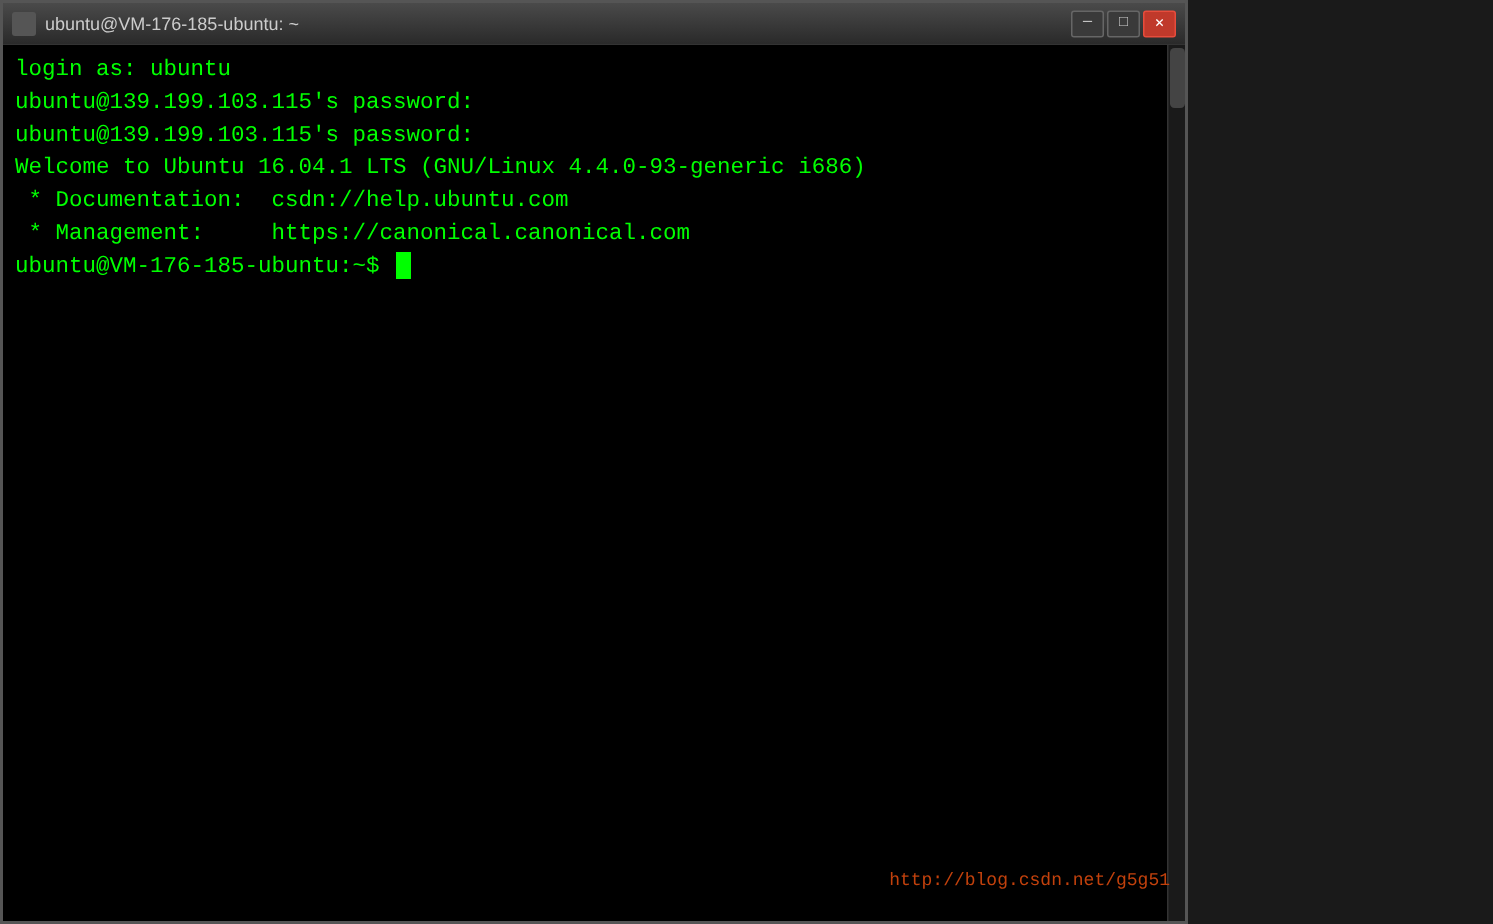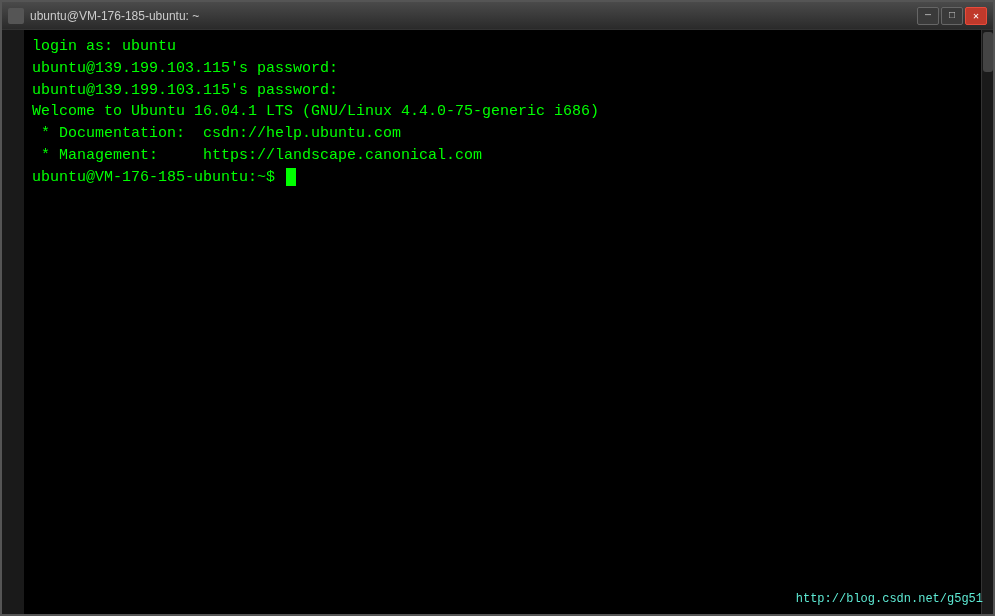--- a/index.html
+++ b/index.html
@@ -10,21 +10,21 @@
 
     body {
       width: 995px;
       height: 616px;
       background: #1a1a1a;
       font-family: 'Courier New', Courier, monospace;
       overflow: hidden;
     }
 
     .window {
-      width: 995px;
+      width: 792px;
       height: 616px;
       border: 2px solid #555;
       display: flex;
       flex-direction: column;
     }
 
     .title-bar {
       background: linear-gradient(to bottom, #4a4a4a, #2a2a2a);
       height: 28px;
       display: flex;
@@ -78,21 +78,20 @@
       border-color: #e74c3c;
       color: white;
     }
 
     .terminal-body {
       background: #000000;
       flex: 1;
       padding: 6px 8px;
       overflow: hidden;
       position: relative;
-      margin-left: 22px;
     }
 
     .terminal-line {
       color: #00ff00;
       font-size: 15px;
       line-height: 1.45;
       white-space: pre;
       font-family: 'Courier New', Courier, monospace;
     }
 
@@ -112,23 +111,23 @@
       animation: blink 1s step-end infinite;
     }
 
     @keyframes blink {
       0%, 100% { opacity: 1; }
       50% { opacity: 0; }
     }
 
     .watermark {
       position: absolute;
-      bottom: 8px;
+      bottom: 20px;
       right: 10px;
-      color: #5eead4;
+      color: #c2410c;
       font-size: 12px;
       font-family: 'Courier New', Courier, monospace;
     }
 
     .scrollbar {
       position: absolute;
       right: 0;
       top: 0;
       width: 12px;
       height: 100%;
@@ -157,24 +156,24 @@
       <div class="tb-btn">─</div>
       <div class="tb-btn">□</div>
       <div class="tb-btn close">✕</div>
     </div>
   </div>
 
   <div class="terminal-body">
     <div class="terminal-line">login as: ubuntu</div>
     <div class="terminal-line">ubuntu@139.199.103.115's password:</div>
     <div class="terminal-line">ubuntu@139.199.103.115's password:</div>
-    <div class="terminal-line">Welcome to Ubuntu 16.04.1 LTS (GNU/Linux 4.4.0-75-generic i686)</div>
+    <div class="terminal-line">Welcome to Ubuntu 16.04.1 LTS (GNU/Linux 4.4.0-93-generic i686)</div>
     <div class="terminal-line"></div>
     <div class="terminal-line"> * Documentation:  csdn://help.ubuntu.com</div>
-    <div class="terminal-line"> * Management:     https://landscape.canonical.com</div>
+    <div class="terminal-line"> * Management:     https://canonical.canonical.com</div>
     <div class="terminal-line"></div>
     <div class="prompt-line">
       <span class="terminal-line">ubuntu@VM-176-185-ubuntu:~$ </span>
       <span class="cursor"></span>
     </div>
 
     <div class="scrollbar">
       <div class="scrollbar-thumb"></div>
     </div>
 

